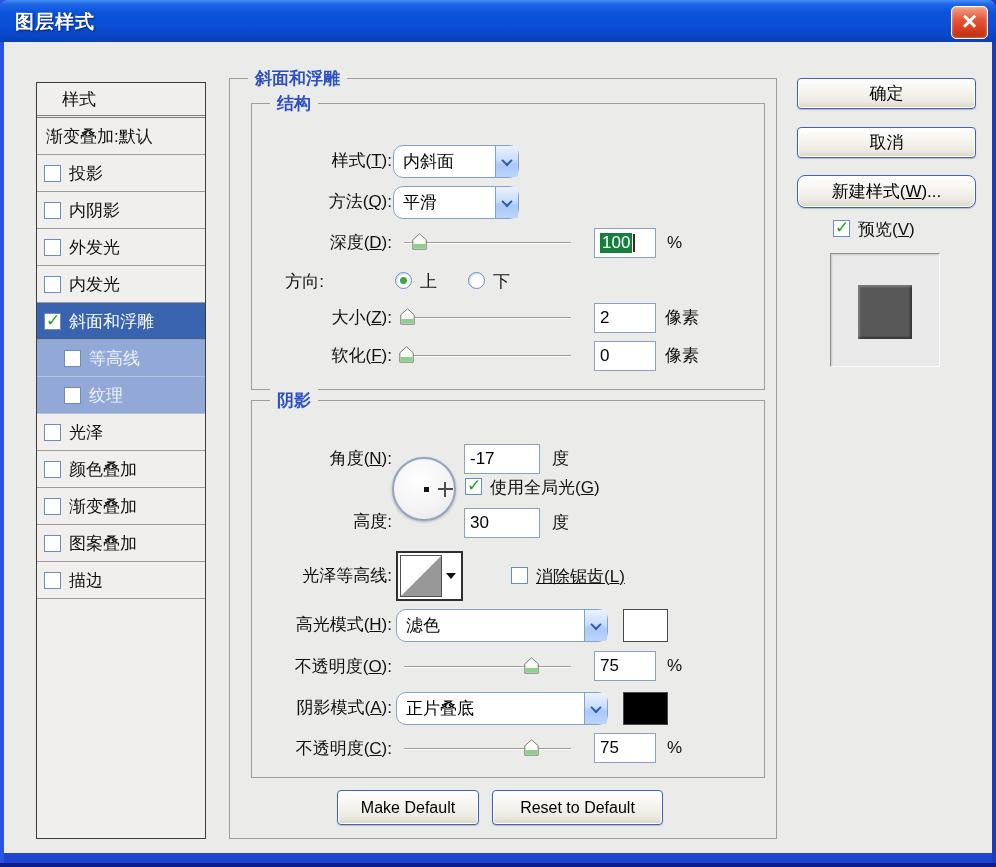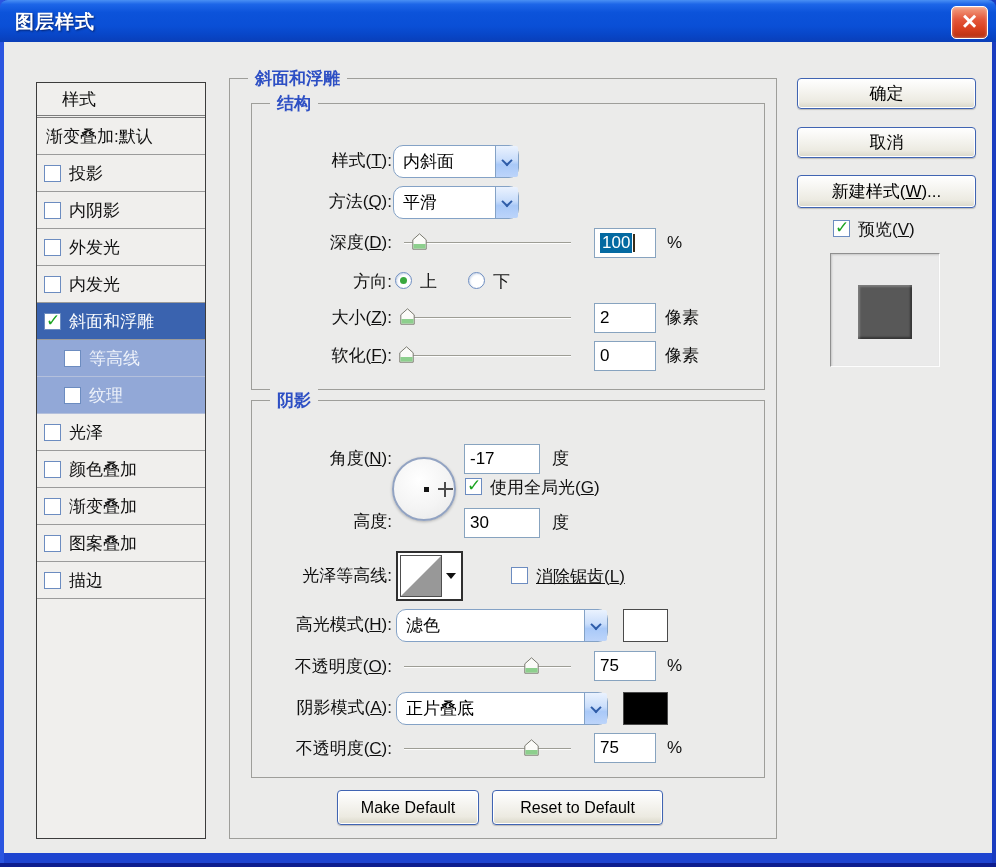--- a/index.html
+++ b/index.html
@@ -94,21 +94,21 @@
     background:linear-gradient(180deg,#eaf2fe 0%,#cadefb 45%,#a9c9f8 60%,#bcd4fa 100%);
     border-left:1px solid #84a2c6; border-radius:0 2px 2px 0;
     display:flex; align-items:center; justify-content:center;
   }
   .chev { width:8px; height:8px; border-right:2px solid #2e5ca8; border-bottom:2px solid #2e5ca8; transform:rotate(45deg) translate(-1px,-1px); }
 
   .tb {
     position:absolute; background:#fff; border:1px solid #87a3bf; font-size:17px;
     padding:4px 5px; display:flex; align-items:center;
   }
-  .sel-text { background:#0369a1; color:#fff; padding:0 2px; }
+  .sel-text { background:#15803d; color:#fff; padding:0 2px; }
   .caret { display:inline-block; width:2px; height:18px; background:#3a2c18; margin-left:1px; }
 
   .track { position:absolute; height:2px; background:#9d9d95; border-bottom:1px solid #fdfdfd; }
   .thumb { position:absolute; top:-9px; margin-left:-7px; width:15px; height:17px; }
 
   .dial {
     position:absolute; width:64px; height:64px; border-radius:50%;
     border:2px solid #92a3c2;
     background:radial-gradient(circle at 42% 35%, #ffffff 0%, #f4f4f4 55%, #e6e6e6 100%);
     box-shadow:0 1px 3px rgba(0,0,0,.25);
@@ -255,21 +255,21 @@
             <polygon points="1.4,11 13.6,11 13.6,15.6 1.4,15.6" fill="#8dcf8d"></polygon>
           </svg>
       </span>
     </div>
     <div class="tb" style="left:590px; top:186px; width:62px; height:30px;">
       <span class="sel-text">100</span>
         <span class="caret"></span>
     </div>
     <span class="unit" style="left:663px; top:190px;">%</span>
 
-    <div class="lbl" style="right:600px; top:229px;"><span>方向:</span></div>
+    <div class="lbl" style="right:600px; top:229px;text-align:center;"><span>方向:</span></div>
     <span class="radio on" style="left:391px; top:230px;"></span>
     <span class="inline-lbl" style="left:416px; top:229px;">上</span>
     <span class="radio" style="left:464px; top:230px;"></span>
     <span class="inline-lbl" style="left:489px; top:229px;">下</span>
 
     <div class="lbl" style="right:600px; top:265px;"><span>大小(</span><span class="u">Z</span><span>):</span></div>
     <div class="track" style="left:400px; top:275px; width:167px;">
       <span class="thumb" style="left: 2%;">
         <svg width="15" height="17" viewBox="0 0 15 17">
             <polygon points="7.5,0.8 14.2,6.8 14.2,16.2 0.8,16.2 0.8,6.8" fill="#fbfbf8" stroke="#7a7a70"></polygon>
@@ -369,21 +369,21 @@
     <div class="tb" style="left:590px; top:691px; width:62px; height:30px;">
       <span>75</span>
     </div>
     <span class="unit" style="left:663px; top:695px;">%</span>
 
     <div class="xpbtn en" style="left:333px; top:748px; width:142px; height:35px;">Make Default</div>
     <div class="xpbtn en" style="left:488px; top:748px; width:171px; height:35px;">Reset to Default</div>
 
     <div class="xpbtn" style="left:793px; top:36px; width:179px; height:31px;">确定</div>
     <div class="xpbtn" style="left:793px; top:85px; width:179px; height:31px;">取消</div>
-    <div class="xpbtn" style="left:793px; top:133px; width:179px; height:33px;">
+    <div class="xpbtn" style="left:793px; top:133px; width:179px; height:33px;border-radius:8px;">
       <span>新建样式(</span>
         <span class="u">W</span>
         <span>)...</span>
     </div>
     <span class="cb on" style="position:absolute; left:829px; top:178px;"></span>
     <span class="inline-lbl" style="left:854px; top:177px;"><span>预览(</span><span class="u">V</span><span>)</span></span>
 
     <div class="preview-box" style="left:826px; top:211px; width:110px; height:114px;">
       <span class="preview-square" style="left:27px; top:31px; width:54px; height:54px;"></span>
     </div>

